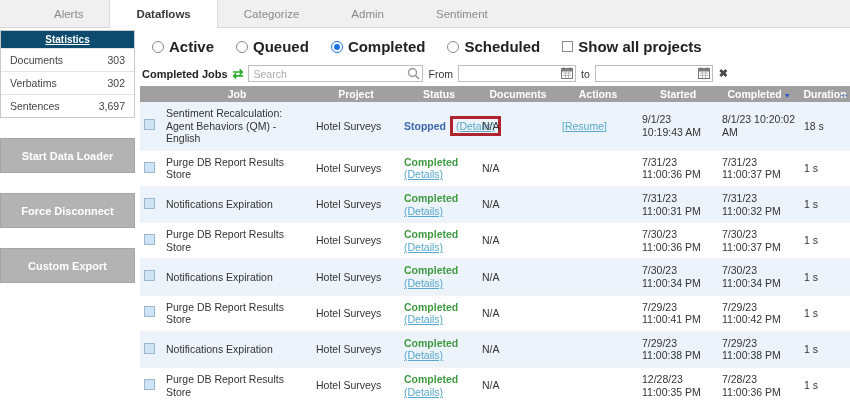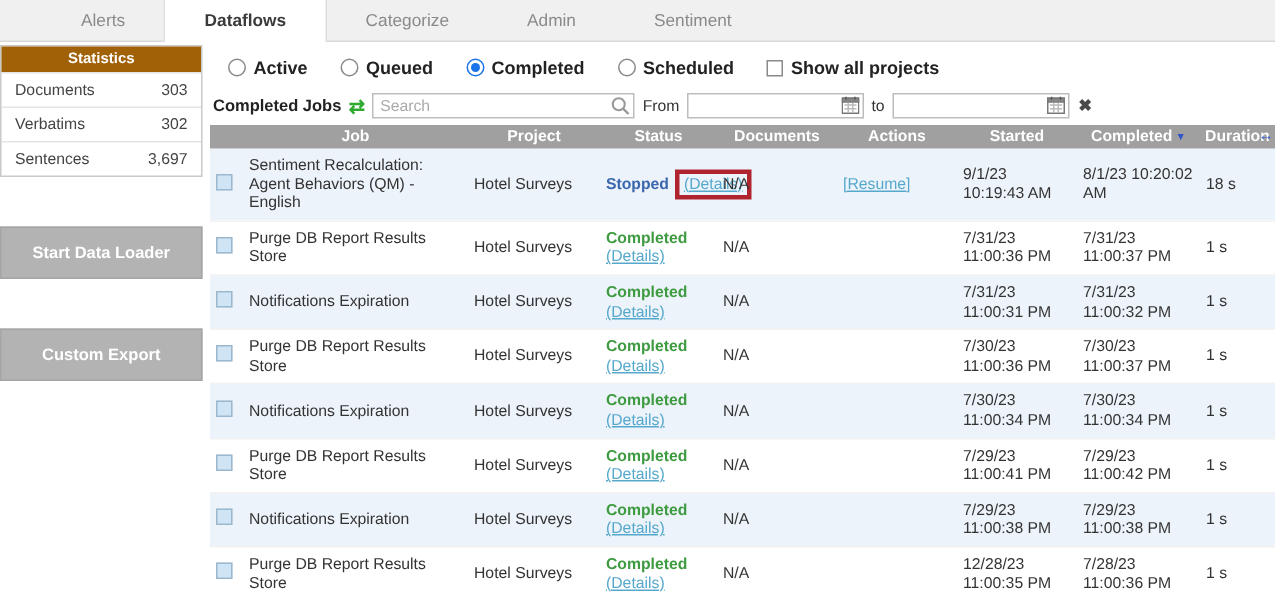--- a/index.html
+++ b/index.html
@@ -24,40 +24,40 @@
   .tab.active {
     background:#fff; color:#3a3a3a; font-weight:bold;
     border-left:1px solid #ddd; border-right:1px solid #ddd;
     margin-bottom:-1px;
   }
 
   
   .sidebar { position:absolute; top:30px; left:0; width:135px; }
   .stats-panel { background:#fff; border:1px solid #c9c9c9; }
   .stats-header {
-    background:#a16207; color:#fff; font-weight:bold; font-size:10px;
-    text-align:center; padding:3px 0;
+    background:#0c4a6e; color:#fff; font-weight:bold; font-size:10px;
+    text-align:center; padding:3px 0;text-decoration:underline;
   }
   .stat-row {
     display:flex; justify-content:space-between; align-items:center;
     padding:5px 9px; border-top:1px solid #e4e4e4; font-size:10.5px; color:#444;
   }
   .stat-row:first-of-type { border-top:none; }
   .side-btn {
-    margin-top:33px; height:35px; background:#b3b3b3; color:#fff;
+    margin-top:20px; height:35px; background:#b3b3b3; color:#fff;
     font-weight:bold; font-size:11px; display:flex; align-items:center;
     justify-content:center; cursor:pointer; border:1px solid #a5a5a5;
   }
 
   
   .main { position:absolute; left:140px; top:28px; right:0; bottom:0; background:#fff; }
 
   .filter-row {
     display:flex; align-items:center; gap:22px; padding:10px 0 8px 12px;
-    font-weight:bold; font-size:12px; color:#222;
+    font-weight:bold; font-size:15px; color:#222;
   }
   .radio-opt, .chk-opt { display:flex; align-items:center; gap:5px; cursor:pointer; }
   .radio {
     width:12px; height:12px; border:1px solid #8a8a8a; border-radius:50%;
     background:#fff; position:relative; flex:0 0 auto;
   }
   .radio.selected { border-color:#1a73e8; }
   .radio.selected::after {
     content:""; position:absolute; inset:2px; border-radius:50%; background:#1a73e8;
   }
@@ -137,20 +137,21 @@
       <div class="stat-row">
         <span>Verbatims</span>
         <span>302</span>
       </div>
       <div class="stat-row">
         <span>Sentences</span>
         <span>3,697</span>
       </div>
     </div>
     <div class="side-btn">Start Data Loader</div>
+    <div class="side-btn">Force Disconnect</div>
     <div class="side-btn">Custom Export</div>
   </div>
 
   <div class="main">
 
     <div class="filter-row">
       <span class="radio-opt">
         <span class="radio"></span>
         <span>Active</span>
       </span>

